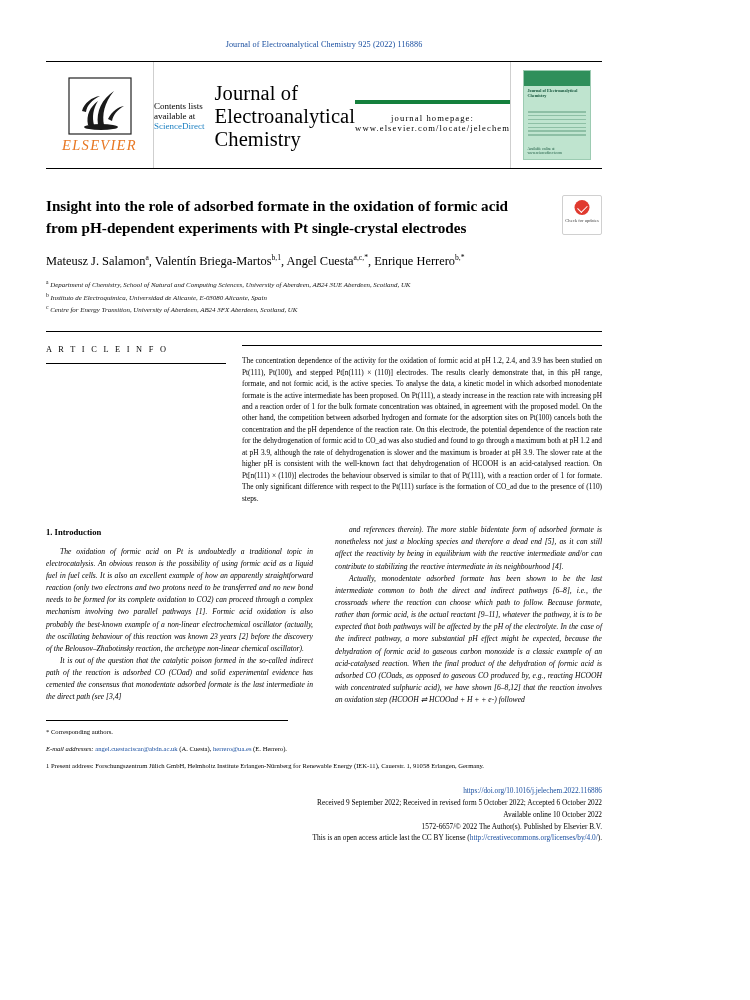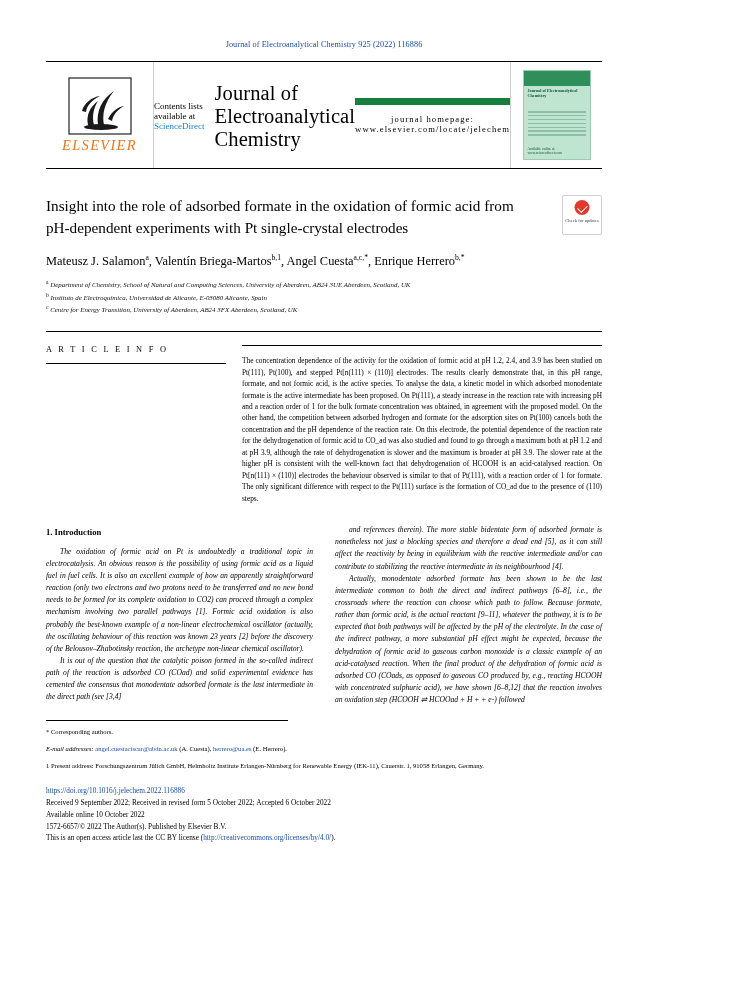--- a/index.html
+++ b/index.html
@@ -44,40 +44,40 @@
     font-family:"Liberation Serif", serif; margin-top:2px;
   }
   .mast-center { flex:1; display:flex; flex-direction:row; align-items:center; justify-content:center; }
   .contents-line { font-size:9px; margin-top:2px; }
   .sciencedirect { color:#1a7fc1; }
   .journal-title {
     font-size:20.5px; margin-top:12px; margin-bottom:10px; letter-spacing:.1px;
   }
   .homepage {
     font-size:8.6px; letter-spacing:1.1px;
-    border-top:7px solid #15803d; width:100%; text-align:center; padding-top:9px; margin-top:2px;
+    border-top:4px solid #15803d; width:100%; text-align:center; padding-top:9px; margin-top:2px;
   }
   .mast-right {
     width:92px; border-left:1px solid #cfcfcf; display:flex; align-items:center; justify-content:center;
     box-sizing:border-box;
   }
   .cover {
     width:66px; height:88px; background:#bfe4cf; border:1px solid #9ccbb2;
     position:relative; overflow:hidden;
   }
   .cover-band { position:absolute; top:0; left:0; right:0; height:15px; background:#2f8f5b; }
   .cover-t { position:absolute; top:17px; left:4px; right:4px; font-size:4.2px; color:#13533a; line-height:1.25; font-weight:bold;}
   .cover-lines { position:absolute; top:40px; left:4px; right:4px; }
   .cover-lines div { height:1.5px; background:#8dbfa5; margin-bottom:2.4px; }
   .cover-bot { position:absolute; bottom:4px; left:4px; right:4px; font-size:3.6px; color:#13533a; }
 
   
   .titleblock { margin-top:26px; position:relative; }
   .art-title {
-    font-size:15.2px; line-height:1.45; font-weight:normal; margin:0 72px 0 0;
+    font-size:15.2px; line-height:1.45; font-weight:bold; margin:0 72px 0 0;
   }
   .crossmark {
     position:absolute; right:0; top:0; width:40px; height:40px;
     border:1px solid #d0d0d0; border-radius:2px; text-align:center;
     font-size:4.6px; color:#444; box-sizing:border-box; padding-top:22px; line-height:1.25;
     background:#fff;
   }
   .cm-circle {
     position:absolute; left:50%; top:4px; transform:translateX(-50%);
     width:15px; height:15px; border-radius:50%; background:#e03a2f;
@@ -114,21 +114,21 @@
   .h1 { font-size:8.6px; font-weight:bold; margin:0 0 9px 0; }
   .p { font-size:7.6px; line-height:1.6; text-align:justify; margin:0; text-indent:14px;font-style:italic; }
   .p + .p { margin-top:0; }
   .lnk { color:#1a4fa0; }
 
   
   .footrule { border-top:1px solid #000; width:242px; margin-top:14px; }
   .foot { font-size:6.6px; line-height:1.62; margin-top:6px; }
   .foot i { font-style:italic; }
 
-  .footer-block { font-size:7.3px; line-height:1.62; margin-top:14px; }
+  .footer-block { font-size:7.3px; line-height:1.62; margin-top:14px;text-align:right; }
   .doi { color:#1a4fa0; }
   sup { font-size:.72em; }
 </style>
 </head>
 <body>
 
 <div class="page">
 
   <div class="runhead">Journal of Electroanalytical Chemistry 925 (2022) 116886</div>
 

